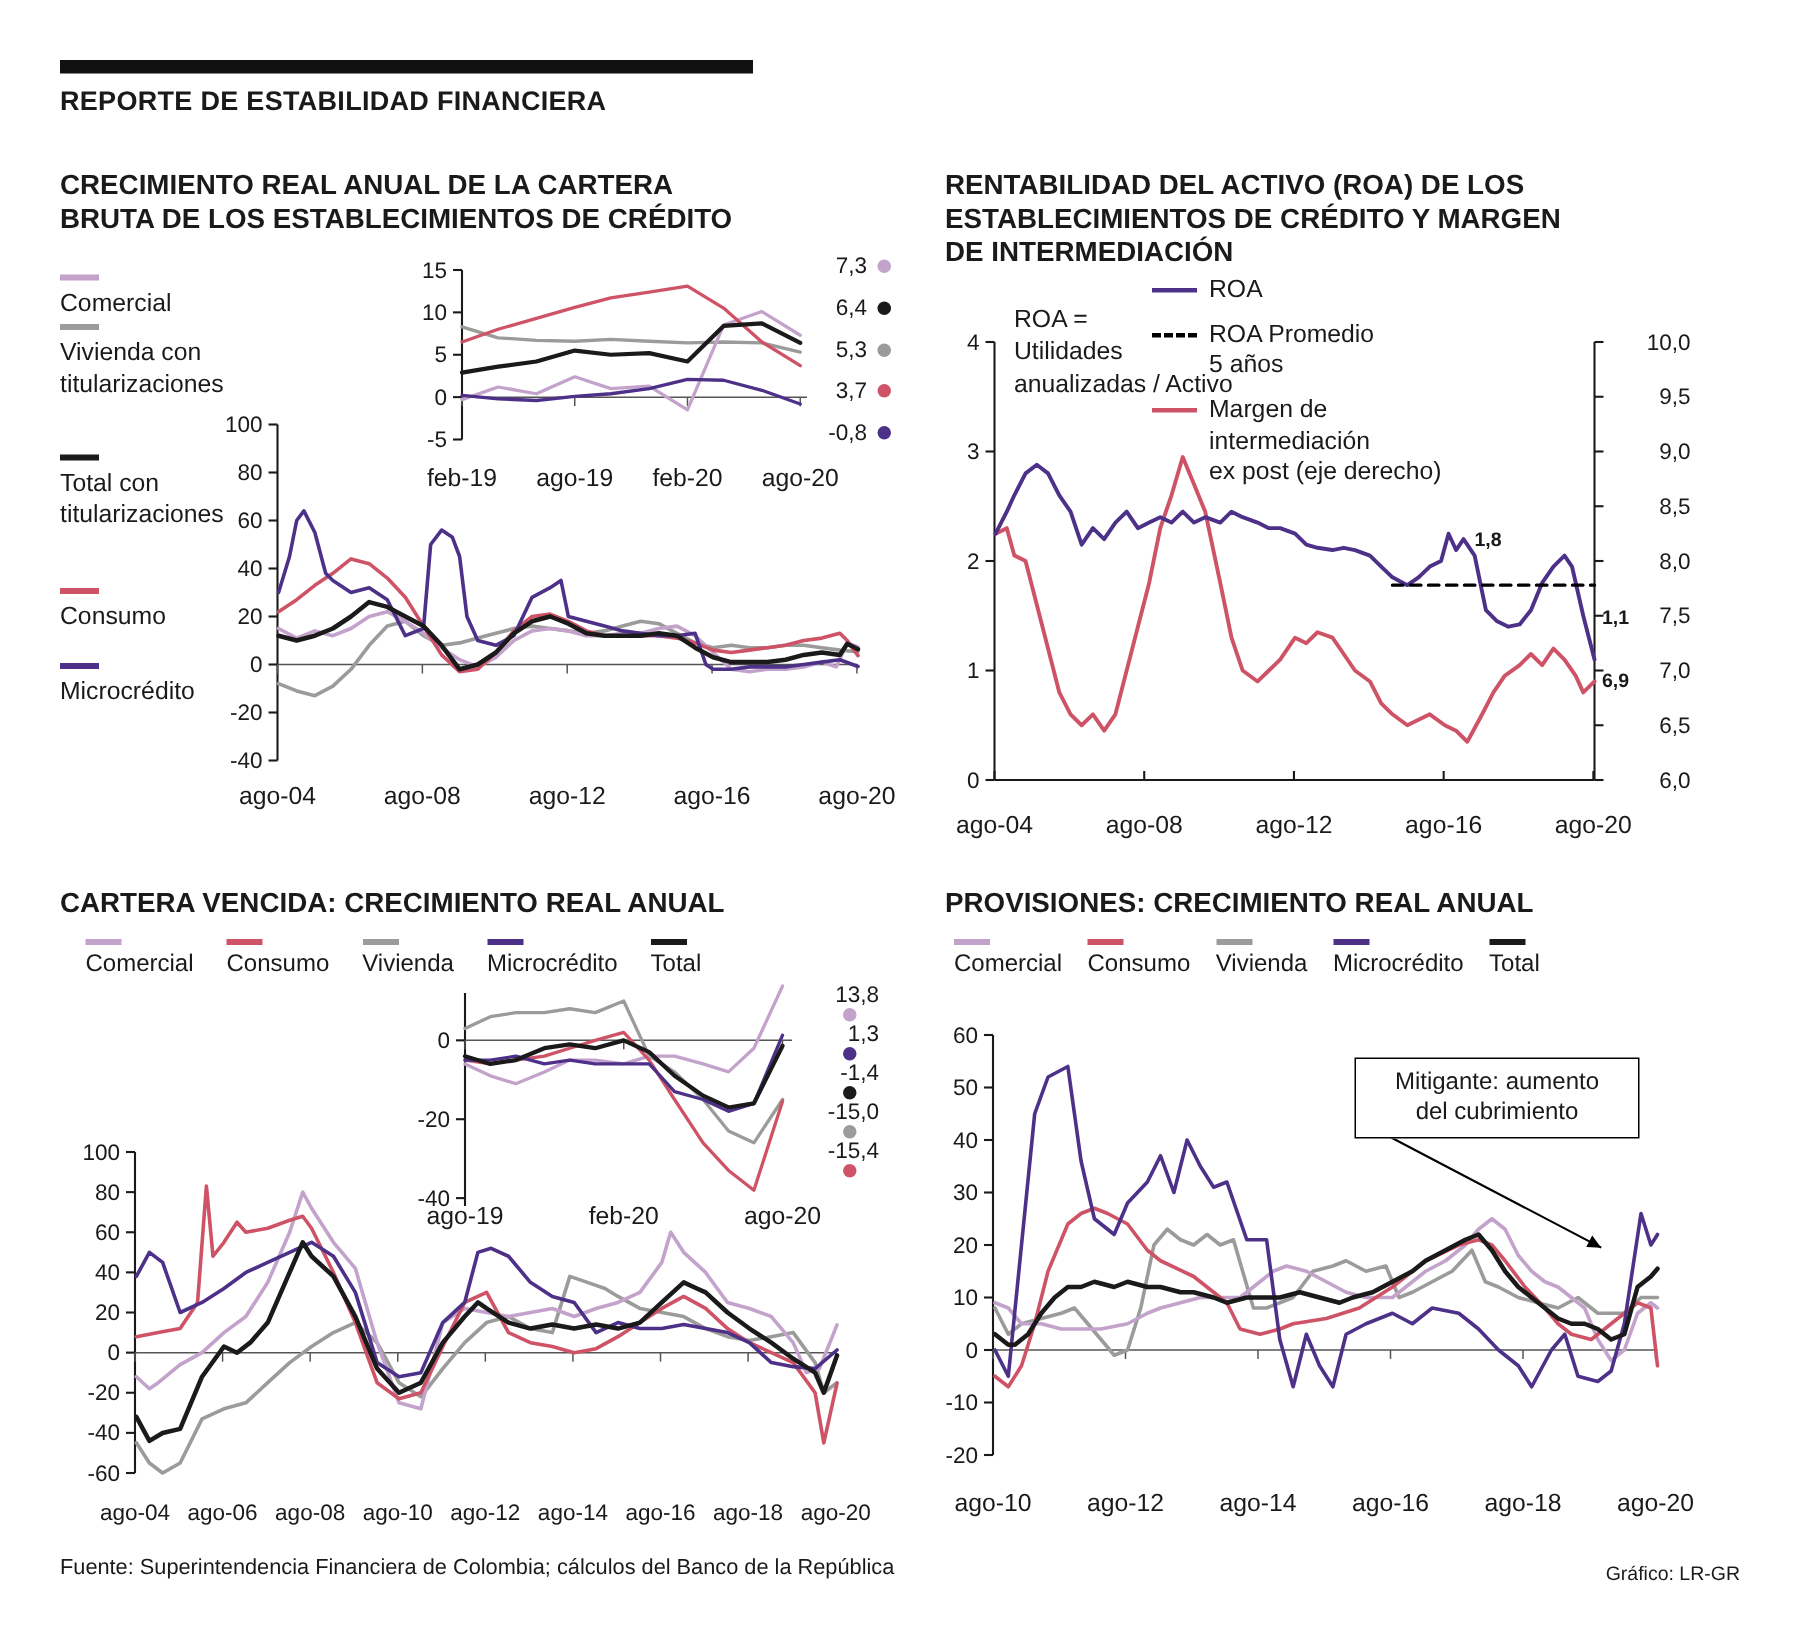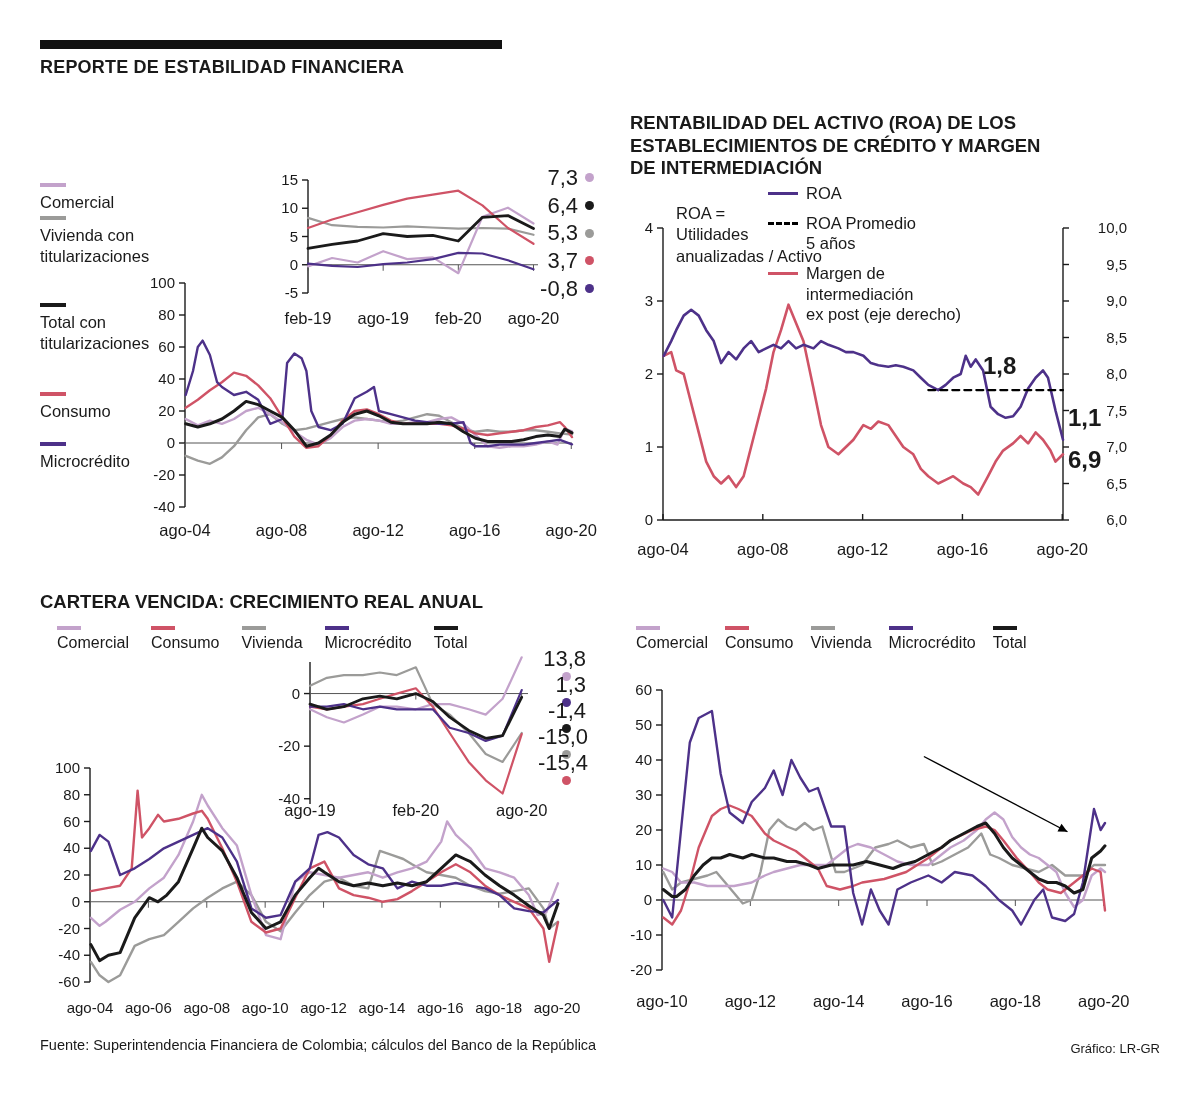--- a/index.html
+++ b/index.html
@@ -35,48 +35,50 @@
 
   svg{position:absolute;overflow:visible;}
   svg text{font-family:"Liberation Sans",sans-serif;}
   #svg-cartera-inset{left:280px;top:166px;}
   #svg-cartera-main{left:130px;top:270px;}
   #svg-roa{left:620px;top:215px;}
   #svg-vencida-inset{left:285px;top:652px;}
   #svg-vencida-main{left:45px;top:755px;}
   #svg-prov{left:620px;top:677px;}
 
-  .endlabels{position:absolute;font-size:22px;}
+  .endlabels{position:absolute;font-size:15px;}
   .endlabels .row{display:flex;align-items:center;justify-content:flex-end;}
   #el-cartera{left:516px;top:164px;width:78px;}
   #el-cartera .row{height:27.7px;}
   #el-vencida{left:524px;top:655px;width:78px;}
   #el-vencida .row{height:26px;flex-direction:column;}
   .endlabels .ev{min-width:46px;text-align:right;}
   .dot{width:9px;height:9px;border-radius:50%;margin-left:7px;flex:none;}
 
-  .vlab{position:absolute;font-weight:bold;font-size:24px;}
+  .vlab{position:absolute;font-weight:bold;font-size:13px;}
   #vlab-0{left:983px;top:352px;}
   #vlab-1{left:1068px;top:404px;}
   #vlab-2{left:1068px;top:446px;}
 
   #annot{position:absolute;left:903px;top:705px;width:172px;border:1.5px solid #000;background:#fff;
          padding:6px 8px;font-size:16px;line-height:1.25;text-align:center;white-space:pre-line;}
 
   #src{position:absolute;left:40px;top:1037px;font-size:14.5px;}
   #credit{position:absolute;right:40px;top:1041px;font-size:13px;}
 </style>
 </head>
 <body>
 
 <div id="page">
 
   <div class="topbar"></div>
   <h1 id="report-title">REPORTE DE ESTABILIDAD FINANCIERA</h1>
 
+  <h2 class="t" id="t-cartera">CRECIMIENTO REAL ANUAL DE LA CARTERA
+BRUTA DE LOS ESTABLECIMIENTOS DE CRÉDITO</h2>
   <div class="vleg" id="vl-0"><span class="sw" style="background: rgb(195, 162, 203);"></span><span>Comercial</span></div>
   <div class="vleg" id="vl-1"><span class="sw" style="background: rgb(155, 155, 153);"></span><span>Vivienda con
 titularizaciones</span></div>
   <div class="vleg" id="vl-2"><span class="sw" style="background: rgb(26, 26, 26);"></span><span>Total con
 titularizaciones</span></div>
   <div class="vleg" id="vl-3"><span class="sw" style="background: rgb(207, 83, 102);"></span><span>Consumo</span></div>
   <div class="vleg" id="vl-4"><span class="sw" style="background: rgb(77, 49, 137);"></span><span>Microcrédito</span></div>
   <svg id="svg-cartera-inset" width="282" height="168">
       <line x1="28" y1="14" x2="28" y2="127" stroke="#1a1a1a" stroke-width="1.4"></line>
       <line x1="22" y1="127" x2="28" y2="127" stroke="#1a1a1a" stroke-width="1.4"></line>
@@ -325,20 +327,21 @@
     <div class="row">
         <span class="ev">-15,0</span>
         <span class="dot" style="background: rgb(155, 155, 153);"></span>
       </div>
     <div class="row">
         <span class="ev">-15,4</span>
         <span class="dot" style="background: rgb(207, 83, 102);"></span>
       </div>
   </div>
 
+  <h2 class="t" id="t-prov">PROVISIONES: CRECIMIENTO REAL ANUAL</h2>
   <div class="hleg" id="leg-prov">
     <div class="item"><span class="sw" style="background: rgb(195, 162, 203);"></span><span>Comercial</span></div>
     <div class="item"><span class="sw" style="background: rgb(207, 83, 102);"></span><span>Consumo</span></div>
     <div class="item"><span class="sw" style="background: rgb(155, 155, 153);"></span><span>Vivienda</span></div>
     <div class="item"><span class="sw" style="background: rgb(77, 49, 137);"></span><span>Microcrédito</span></div>
     <div class="item"><span class="sw" style="background: rgb(26, 26, 26);"></span><span>Total</span></div>
   </div>
   <svg id="svg-prov" width="544" height="350">
       <line x1="42" y1="13" x2="42" y2="293" stroke="#1a1a1a" stroke-width="1.4"></line>
       <line x1="36" y1="293" x2="42" y2="293" stroke="#1a1a1a" stroke-width="1.4"></line>
@@ -373,17 +376,19 @@
       <line x1="483.67497507477685" y1="223" x2="483.67497507477685" y2="229" stroke="#555" stroke-width="1"></line>
       <text x="483.67497507477685" y="330" text-anchor="middle" font-size="16.5" fill="#1a1a1a">ago-20</text>
       <polyline points="43.3,195.0 52.2,212.5 61.0,205.5 74.2,202.0 87.5,198.5 96.3,195.0 105.2,205.5 114.0,216.0 122.8,226.5 131.7,223.0 140.5,195.0 149.3,153.0 158.2,142.5 167.0,149.5 175.8,153.0 184.7,146.0 193.5,153.0 202.3,149.5 215.6,195.0 224.4,195.0 233.2,191.5 242.1,188.0 255.3,170.5 268.6,167.0 277.4,163.5 290.7,170.5 303.9,167.0 312.7,188.0 321.6,184.5 334.8,177.5 348.1,170.5 361.3,156.5 370.2,177.5 379.0,181.0 392.2,188.0 405.5,191.5 418.7,195.0 432.0,188.0 445.2,198.5 454.1,198.5 462.9,198.5 474.0,188.0 485.0,188.0" fill="none" stroke="#9b9b99" stroke-width="2.4" stroke-linejoin="round" stroke-linecap="round"></polyline>
       <polyline points="43.3,191.5 52.2,195.0 61.0,205.5 74.2,205.5 87.5,209.0 100.7,209.0 114.0,209.0 131.7,205.5 144.9,198.5 153.7,195.0 167.0,191.5 180.2,188.0 193.5,188.0 206.7,188.0 220.0,177.5 228.8,170.5 237.7,167.0 250.9,170.5 264.2,177.5 277.4,184.5 290.7,188.0 308.3,188.0 321.6,177.5 330.4,170.5 343.7,163.5 356.9,153.0 365.7,142.5 374.6,135.5 383.4,142.5 392.2,160.0 401.1,170.5 409.9,177.5 418.7,181.0 427.6,188.0 436.4,195.0 445.2,216.0 454.1,230.0 462.9,223.0 471.7,198.5 480.6,191.5 485.0,195.0" fill="none" stroke="#c3a2cb" stroke-width="2.4" stroke-linejoin="round" stroke-linecap="round"></polyline>
       <polyline points="43.3,240.5 52.2,247.5 61.0,233.5 69.8,205.5 78.7,170.5 91.9,139.0 100.7,132.0 109.6,128.5 118.4,132.0 131.7,139.0 144.9,156.5 153.7,163.5 175.8,174.0 189.1,184.5 197.9,191.5 206.7,209.0 220.0,212.5 233.2,209.0 242.1,205.5 264.2,202.0 286.2,195.0 308.3,181.0 321.6,170.5 330.4,163.5 352.5,153.0 365.7,149.5 374.6,153.0 383.4,163.5 396.7,181.0 409.9,195.0 418.7,205.5 427.6,212.5 440.8,216.0 449.7,209.0 458.5,202.0 471.7,191.5 480.6,195.0 485.0,233.5" fill="none" stroke="#cf5366" stroke-width="2.4" stroke-linejoin="round" stroke-linecap="round"></polyline>
       <polyline points="43.3,223.0 52.2,240.5 61.0,153.0 69.8,65.5 78.7,41.0 91.9,34.0 100.7,97.0 109.6,135.5 122.8,146.0 131.7,125.0 144.9,111.0 153.7,93.5 162.6,118.0 171.4,83.0 180.2,100.5 189.1,114.5 197.9,111.0 211.2,149.5 224.4,149.5 233.2,216.0 242.1,247.5 250.9,212.5 259.7,233.5 268.6,247.5 277.4,212.5 290.7,205.5 308.3,198.5 321.6,205.5 334.8,195.0 352.5,198.5 365.7,209.0 379.0,223.0 392.2,233.5 401.1,247.5 414.3,223.0 423.2,212.5 432.0,240.5 445.2,244.0 454.1,237.0 462.9,205.5 474.0,132.0 480.6,153.0 485.0,146.0" fill="none" stroke="#4d3189" stroke-width="2.4" stroke-linejoin="round" stroke-linecap="round"></polyline>
       <polyline points="43.3,212.5 52.2,219.5 56.6,219.5 65.4,212.5 74.2,198.5 83.1,188.0 91.9,181.0 100.7,181.0 109.6,177.5 122.8,181.0 131.7,177.5 144.9,181.0 153.7,181.0 167.0,184.5 175.8,184.5 189.1,188.0 197.9,191.5 211.2,188.0 224.4,188.0 233.2,188.0 246.5,184.5 259.7,188.0 273.0,191.5 281.8,188.0 295.1,184.5 308.3,177.5 321.6,170.5 330.4,163.5 343.7,156.5 356.9,149.5 365.7,146.0 374.6,156.5 383.4,170.5 392.2,181.0 401.1,188.0 409.9,195.0 418.7,202.0 427.6,205.5 436.4,205.5 445.2,209.0 454.1,216.0 462.9,212.5 471.7,181.0 480.6,174.0 485.0,168.8" fill="none" stroke="#1a1a1a" stroke-width="3" stroke-linejoin="round" stroke-linecap="round"></polyline>
       <line x1="303.9132602193355" y1="79.5" x2="447.4576271186379" y2="154.75" stroke="#000" stroke-width="1.4"></line>
       <polygon points="447.4576271186379,154.75 437.4634211182884,154.409637806773 441.4924474778514,146.72400275024057" fill="#000"></polygon>
     </svg>
+  <div id="annot">Mitigante: aumento
+del cubrimiento</div>
 
   <div id="src">Fuente: Superintendencia Financiera de Colombia; cálculos del Banco de la República</div>
   <div id="credit">Gráfico: LR-GR</div>
 
 </div>
 
 </body></html>

